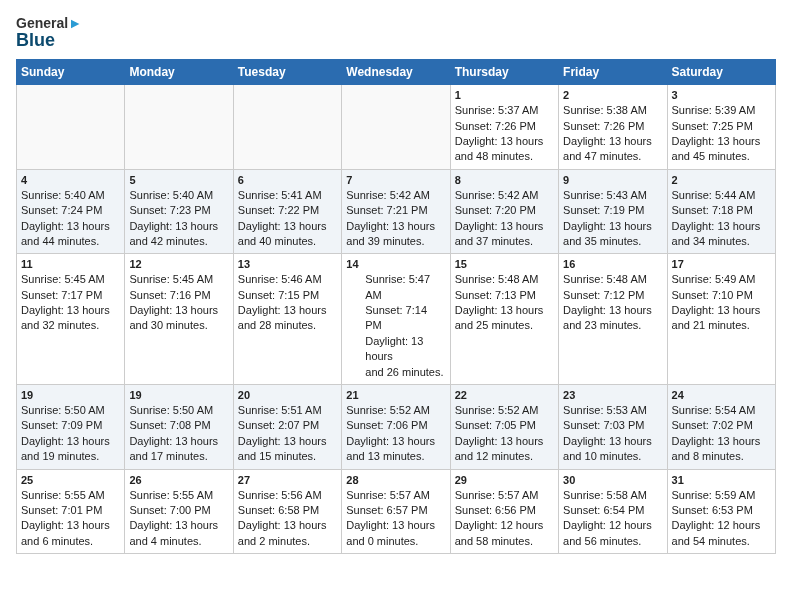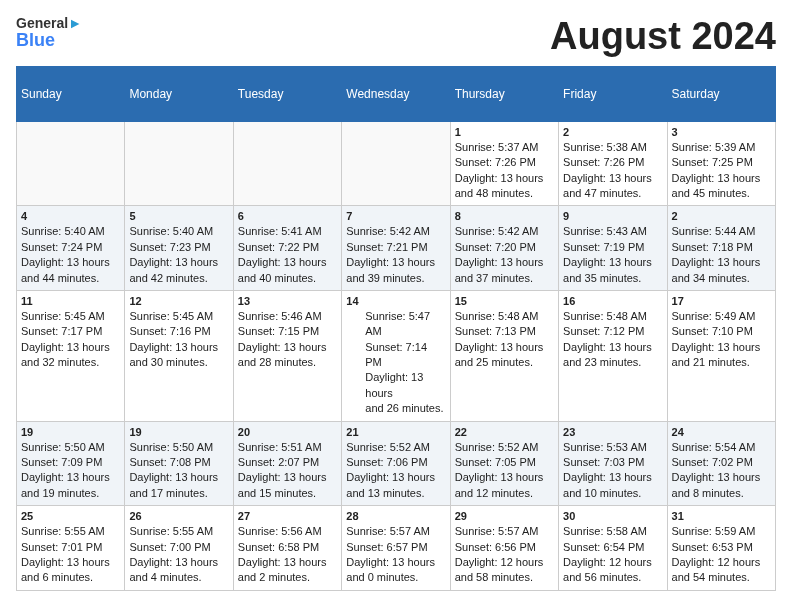--- a/index.html
+++ b/index.html
@@ -42,22 +42,22 @@
     }
     table {
       width: 100%;
       border-collapse: collapse;
       table-layout: fixed;
     }
     thead tr th {
       background-color: #2b6cb0;
       color: #fff;
       font-size: 12px;
-      font-weight: normal;
-      padding: 20px 4px;
+      font-weight: bold;
+      padding: 5px 4px;
       text-align: left;
       border: 1px solid #2b6cb0;
     }
     tbody tr td {
       border: 1px solid #ccc;
       vertical-align: top;
       padding: 4px;
       font-size: 10px;
       color: #222;
       height: 80px;
@@ -81,26 +81,25 @@
     }
   </style>
 </head>
 <body>
 
 <div class="header">
   <div class="logo">
     <div class="logo-wrapper">
       <div>
         <div style="font-size:14px;font-weight:bold;color:#333;line-height:1.1;">General<span style="color:#2b9bd4;">►</span></div>
-        <div style="font-size:18px;font-weight:bold;color:#3b82f6;line-height:1.1;">Blue</div>
+        <div style="font-size:18px;font-weight:bold;color:#0c4a6e;line-height:1.1;">Blue</div>
       </div>
     </div>
   </div>
   <div class="title-block">
-    <div class="month-title">August 2024</div>
   </div>
 </div>
 
 <table>
   <thead>
     <tr>
       <th>Sunday</th>
       <th>Monday</th>
       <th>Tuesday</th>
       <th>Wednesday</th>

